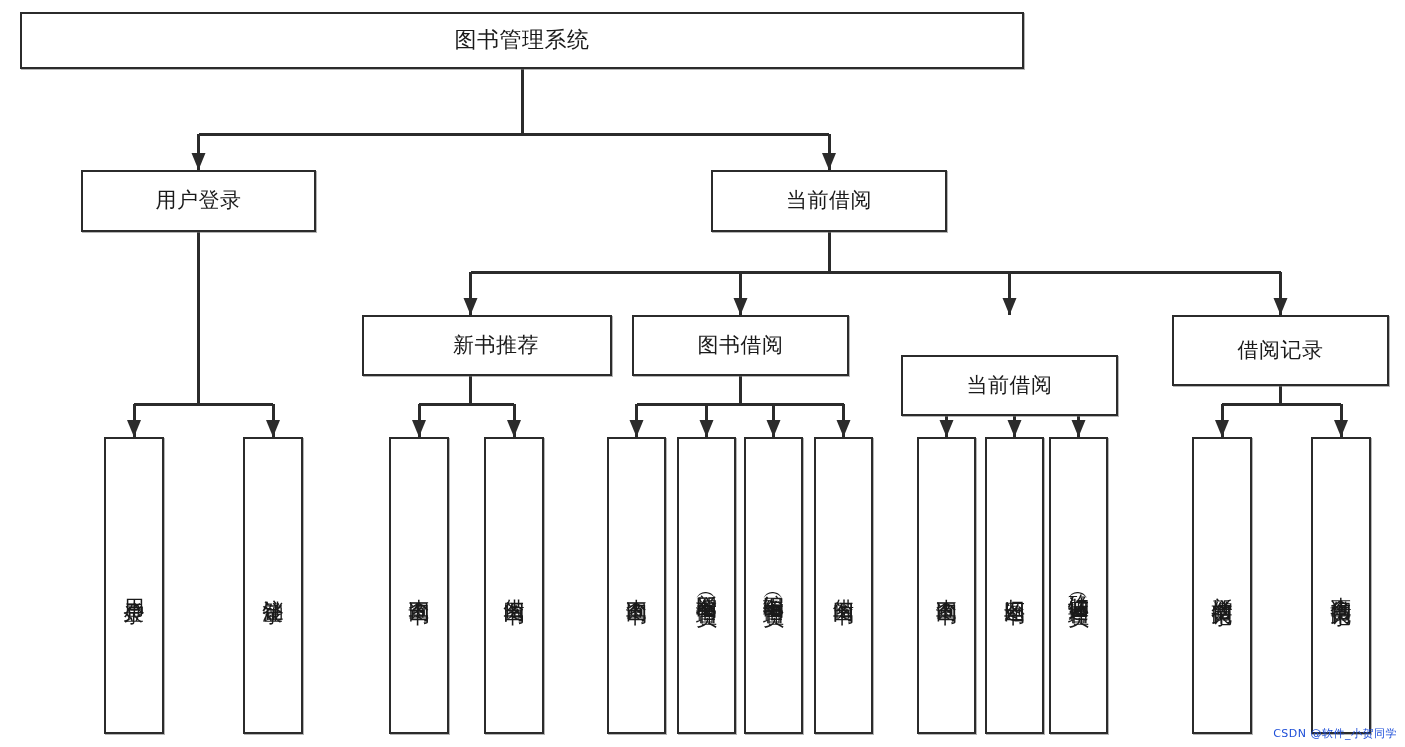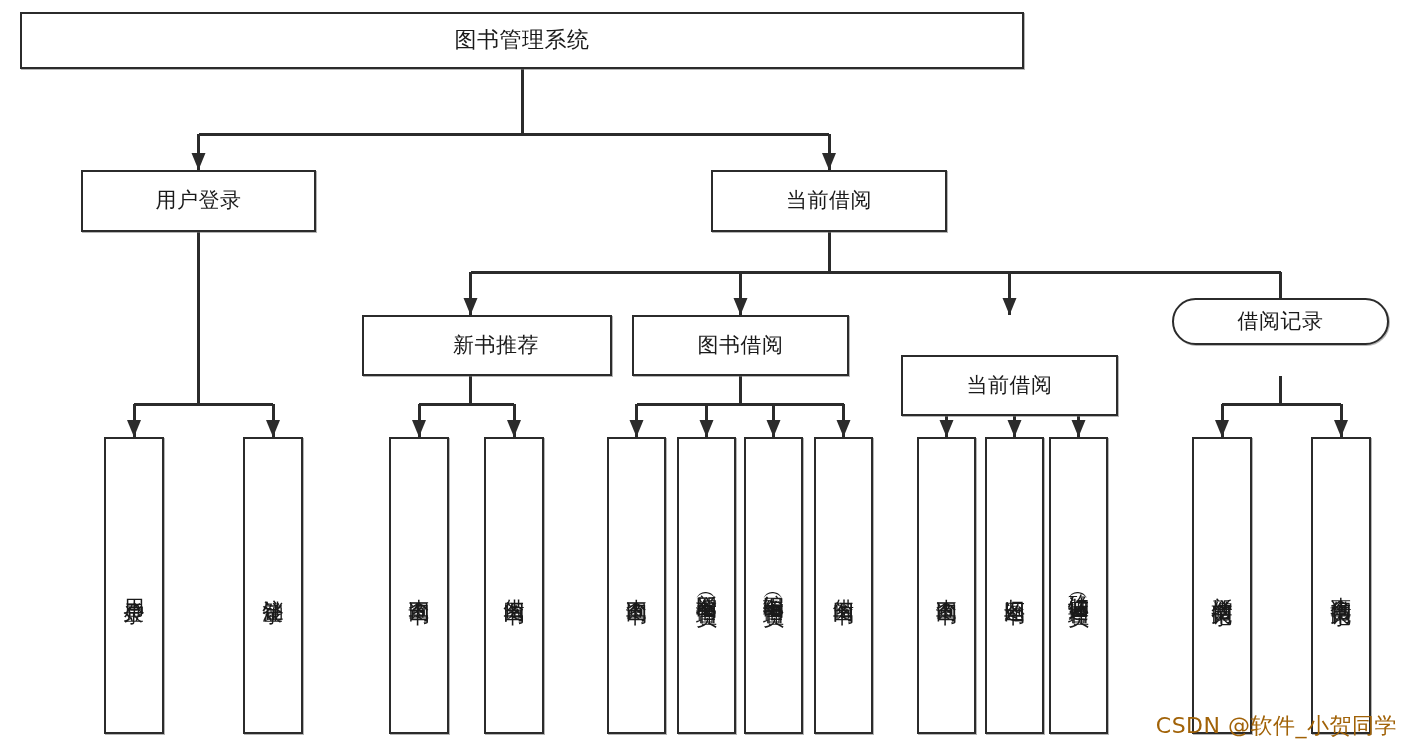--- a/index.html
+++ b/index.html
@@ -59,22 +59,22 @@
     left: 0;
     top: 0;
     width: 1405px;
     height: 747px;
     pointer-events: none;
   }
   .watermark {
     position: absolute;
     right: 8px;
     bottom: 6px;
-    color: #a16207;
-    font-size: 22px;
+    color: #1d4ed8;
+    font-size: 11px;
     letter-spacing: 0.5px;
     white-space: nowrap;
     user-select: none;
     margin-left: 8px;
   }
 </style>
 </head>
 <body>
 
 <div id="diagram-root">
@@ -144,21 +144,21 @@
       </div>
       <div class="node-box" style="left: 362px; top: 315px; width: 250px; height: 61px; padding-left: 18px;">
         <div class="node-label">新书推荐</div>
       </div>
       <div class="node-box" style="left: 632px; top: 315px; width: 217px; height: 61px;">
         <div class="node-label">图书借阅</div>
       </div>
       <div class="node-box" style="left: 901px; top: 315px; width: 217px; height: 61px; margin-top: 40px;">
         <div class="node-label">当前借阅</div>
       </div>
-      <div class="node-box" style="left: 1172px; top: 298px; width: 217px; height: 47px; border-radius: 27px;">
+      <div class="node-box" style="left: 1172px; top: 315px; width: 217px; height: 71px;">
         <div class="node-label">借阅记录</div>
       </div>
       <div class="node-box vertical" style="left: 104px; top: 437px; width: 60px; height: 297px;">
         <div class="node-label">用户登录</div>
       </div>
       <div class="node-box vertical" style="left: 243px; top: 437px; width: 60px; height: 297px;">
         <div class="node-label">注销登录</div>
       </div>
       <div class="node-box vertical" style="left: 389px; top: 437px; width: 60px; height: 297px;">
         <div class="node-label">查询图书</div>

